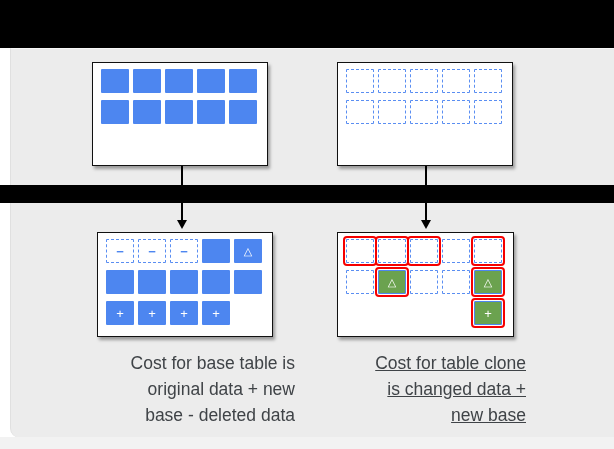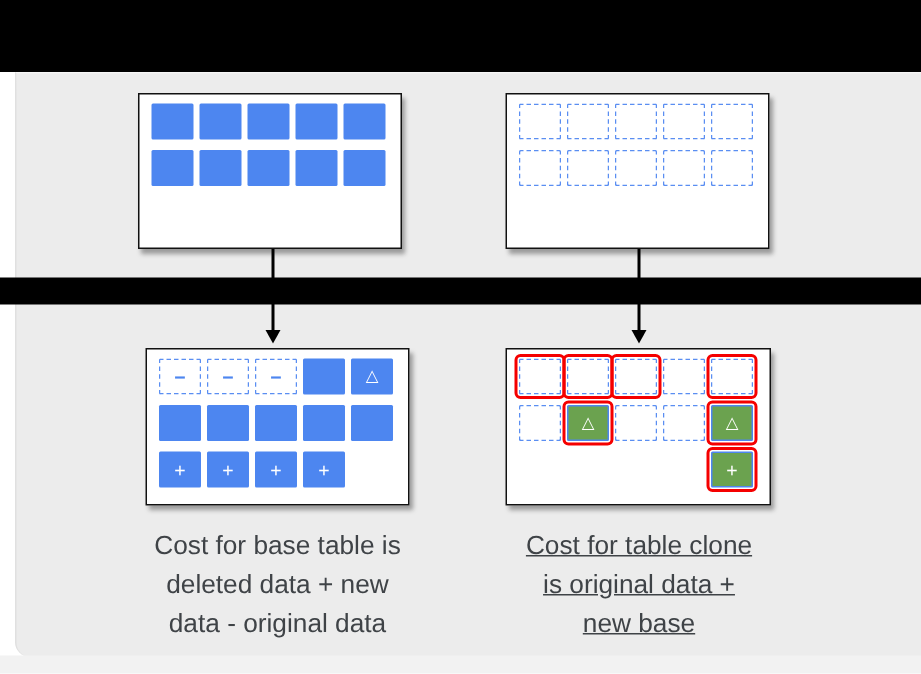--- a/index.html
+++ b/index.html
@@ -42,21 +42,21 @@
   .glyph.plus{font-size:13px;font-weight:normal;}
   .glyph.delta{font-size:11px;font-weight:normal;}
 
   
   .arrow-stem{position:absolute;width:2px;background:#000;}
   .arrow-head{position:absolute;width:0;height:0;
               border-left:5px solid transparent;border-right:5px solid transparent;
               border-top:9px solid #000;}
 
   
-  .caption{position:absolute;text-align:center;color:#3f4347;
+  .caption{position:absolute;text-align:right;color:#3f4347;
            font-size:17.5px;line-height:26px;}
   #caption-left{left:75px;top:350px;width:220px;}
   #caption-right{left:326px;top:350px;width:200px;text-decoration:underline;}
 </style>
 </head>
 <body>
 
 <div id="stage">
 
   <div id="top-bar" class="bar"></div>
@@ -169,22 +169,22 @@
         <div class="sq empty"></div>
         <div class="sq empty"></div>
         <div class="sq green ring">
           <span class="glyph plus g-white">+</span>
         </div>
       </div>
     </div>
 
   <div id="caption-left" class="caption">
     <div>Cost for base table is</div>
-    <div>deleted data + new</div>
-    <div>data - original data</div>
+    <div>original data + new</div>
+    <div>base - deleted data</div>
   </div>
   <div id="caption-right" class="caption">
     <div>Cost for table clone</div>
-    <div>is original data +</div>
+    <div>is changed data +</div>
     <div>new base</div>
   </div>
 
 </div>
 
 </body></html>

